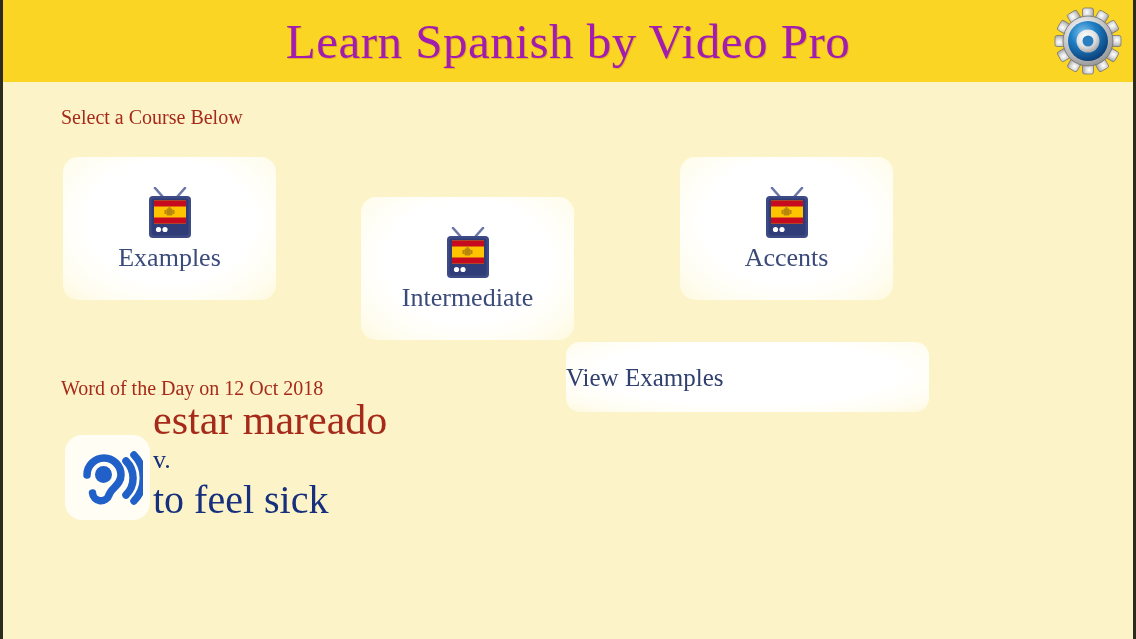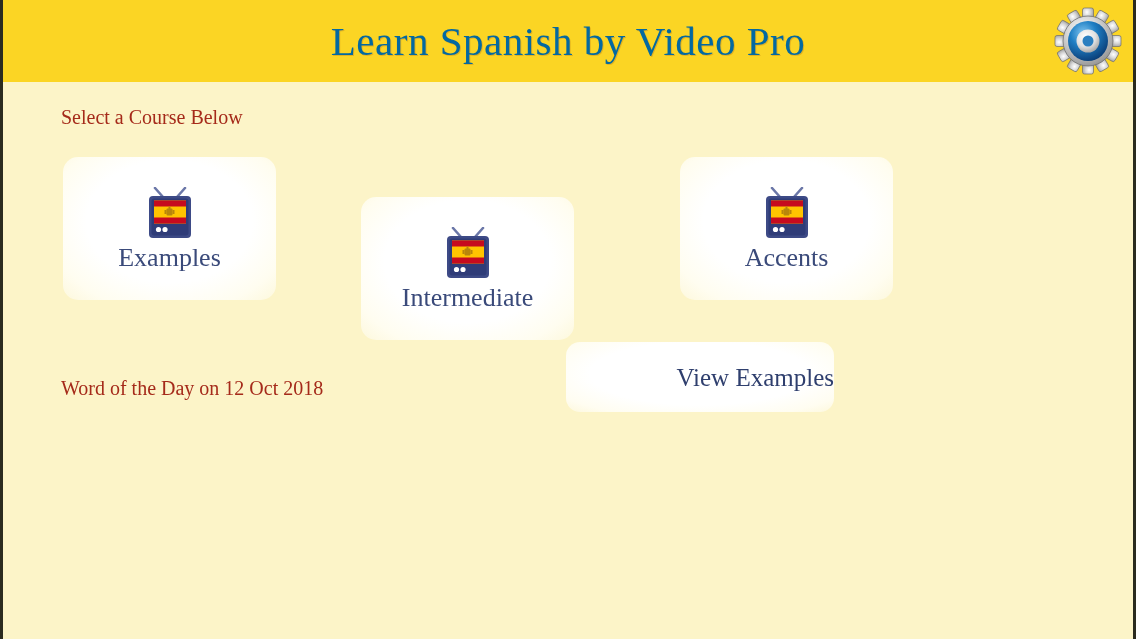--- a/index.html
+++ b/index.html
@@ -28,22 +28,22 @@
     left: 0; top: 0;
     width: 100%;
     height: 82px;
     background: #fbd524;
     display: flex;
     align-items: center;
     justify-content: center;
   }
 
   #app-title {
-    color: #0369a1;
-    font-size: 41px;
+    color: #a21caf;
+    font-size: 49px;
     font-weight: normal;
     letter-spacing: 0.5px;
     line-height: 1;
     text-shadow: 1px 1px 0 rgba(120,30,10,0.18);
     white-space: nowrap;
   }
 
   #settings-button {
     position: absolute;
     right: 6px;
@@ -101,27 +101,27 @@
     font-size: 26px;
     line-height: 1;
     white-space: nowrap;
   }
 
   
   #view-examples-button {
     position: absolute;
     left: 563px;
     top: 342px;
-    width: 268px;
+    width: 363px;
     height: 70px;
     background: radial-gradient(ellipse at 50% 45%, #ffffff 58%, #fffdf1 84%, #fdf8dc 100%);
     border-radius: 14px;
     display: flex;
     align-items: center;
-    justify-content: flex-end;
+    justify-content: flex-start;
     cursor: pointer;
   }
   #view-examples-label {
     color: #2f3f6e;
     font-size: 25px;
     line-height: 1;
     white-space: nowrap;
   }
 
   
@@ -328,14 +328,36 @@
     </div>
 
   </div>
 
   <div id="view-examples-button">
     <span id="view-examples-label">View Examples</span>
   </div>
 
   <div id="word-of-day-heading" class="section-heading">Word of the Day on 12 Oct 2018</div>
 
+  <div id="word-block">
+
+    <div id="audio-icon">
+      <span>
+        <svg width="70" height="70" viewBox="0 0 70 70" aria-hidden="true">
+          <g fill="none" stroke="#2060c8" stroke-width="7.5" stroke-linecap="round">
+            <path d="M14 32 A17 17 0 0 1 48 32 C48 42 38 45 36 52 A8.5 8.5 0 0 1 19.5 50"></path>
+            <path d="M53 18 A24 24 0 0 1 53 52"></path>
+            <path d="M61 12 A33 33 0 0 1 61 58"></path>
+          </g>
+          <circle cx="30.5" cy="31.5" r="8.5" fill="#2060c8"></circle>
+        </svg>
+      </span>
+    </div>
+
+    <div id="word-text">
+      <div id="word-term">estar mareado</div>
+      <div id="word-pos">v.</div>
+      <div id="word-definition">to feel sick</div>
+    </div>
+
+  </div>
 
 </div>
 
 </body></html>

